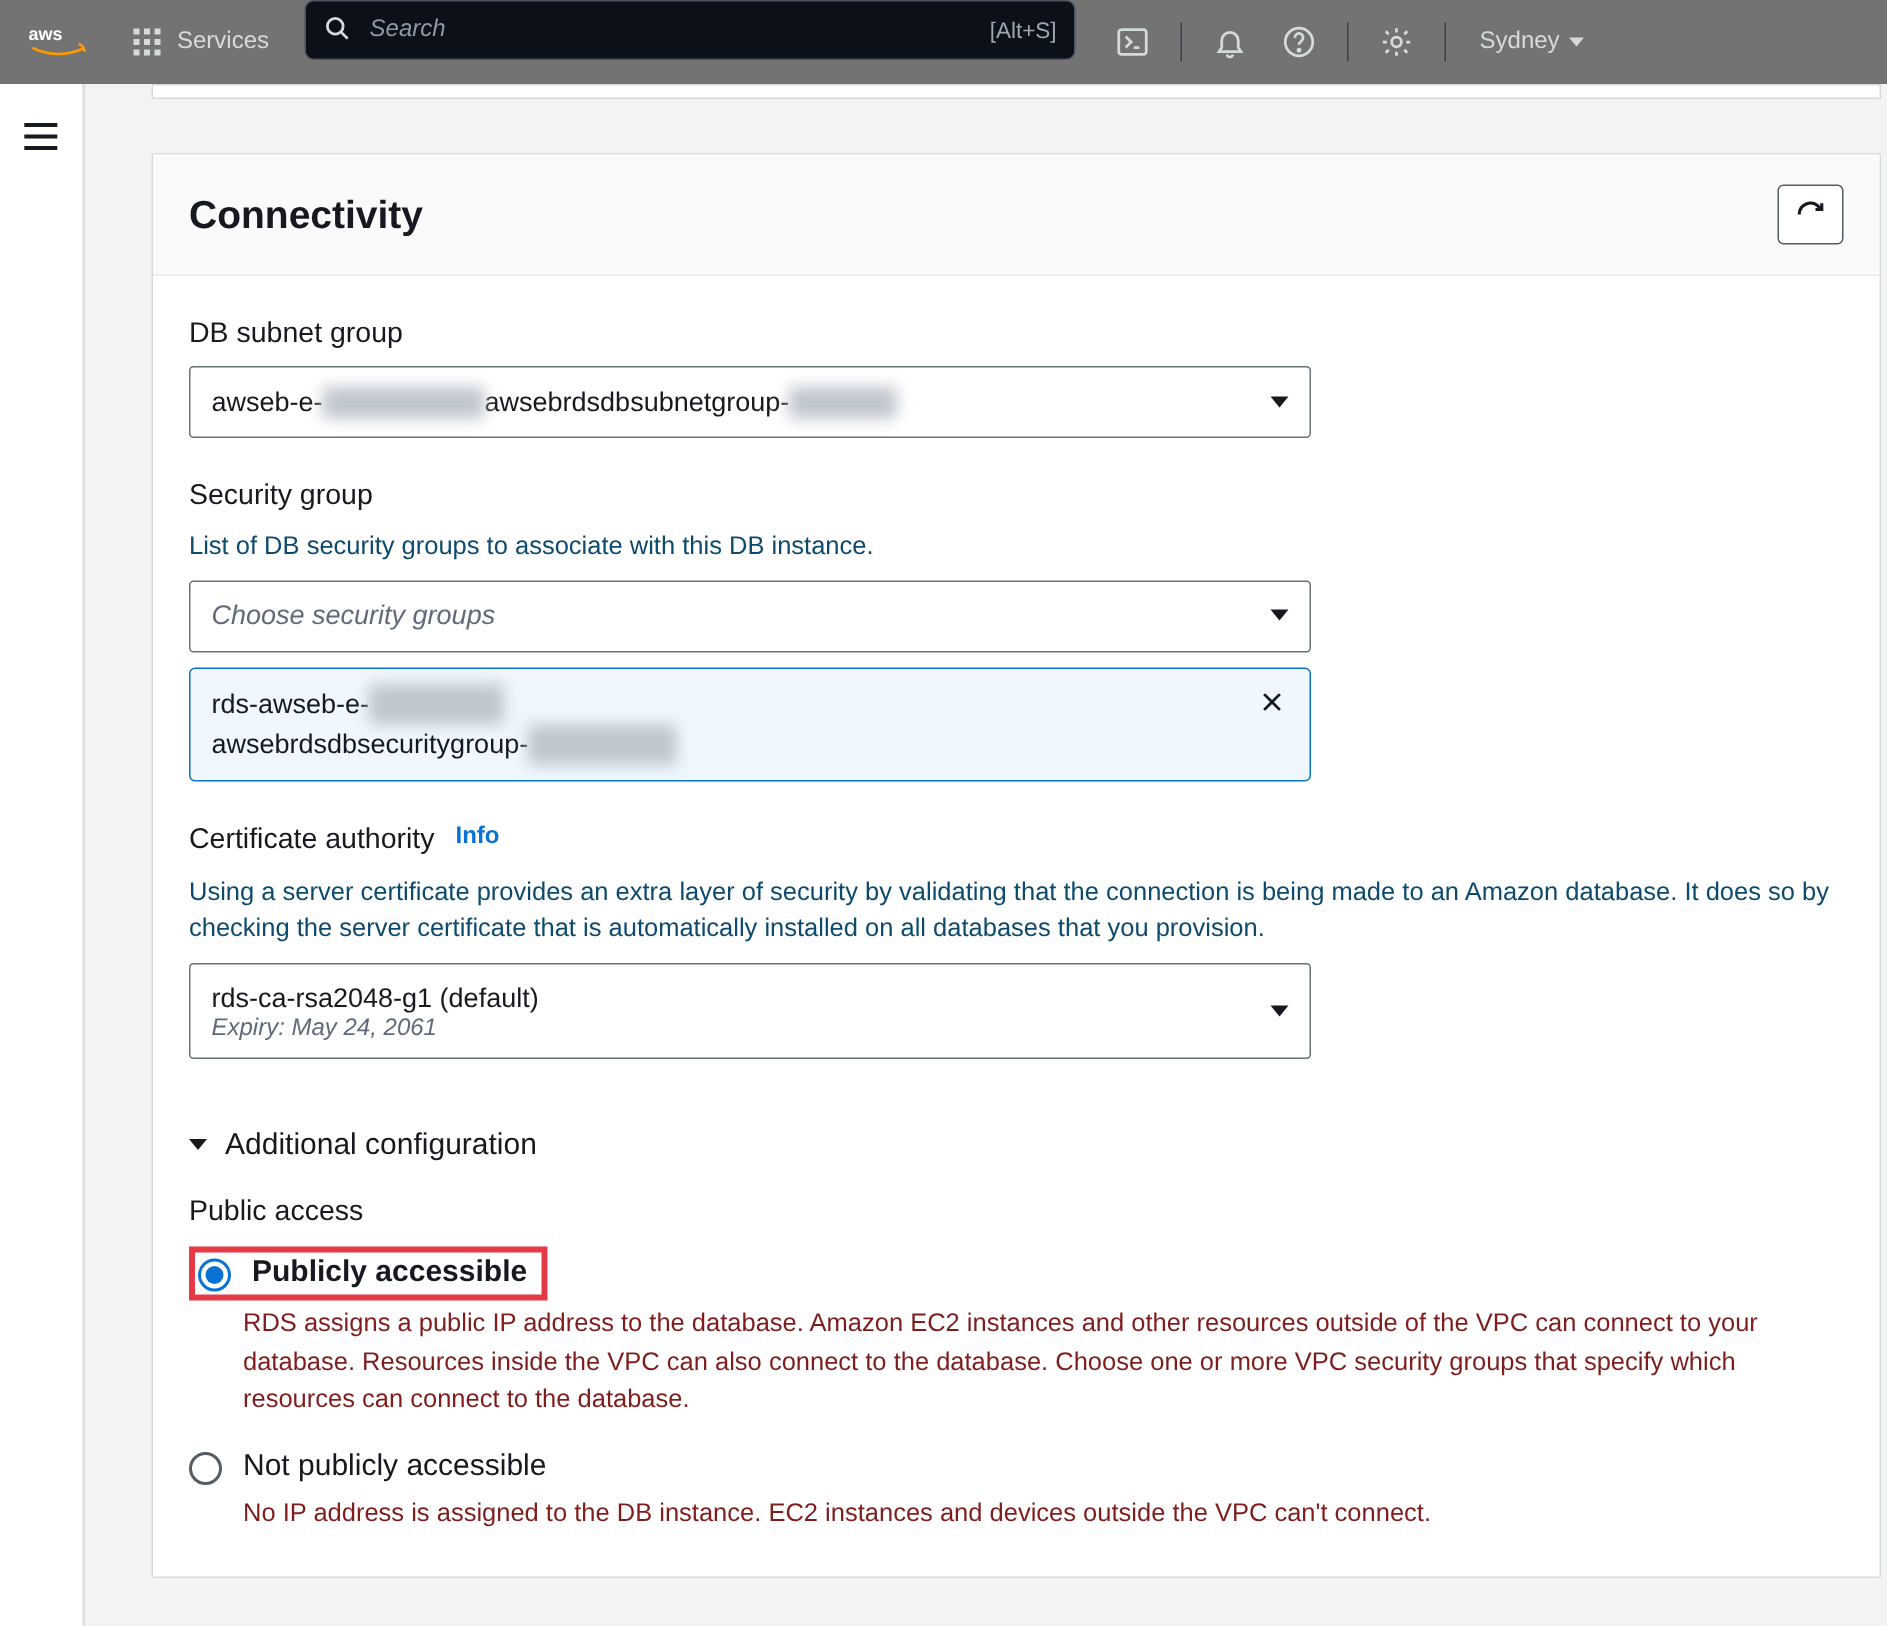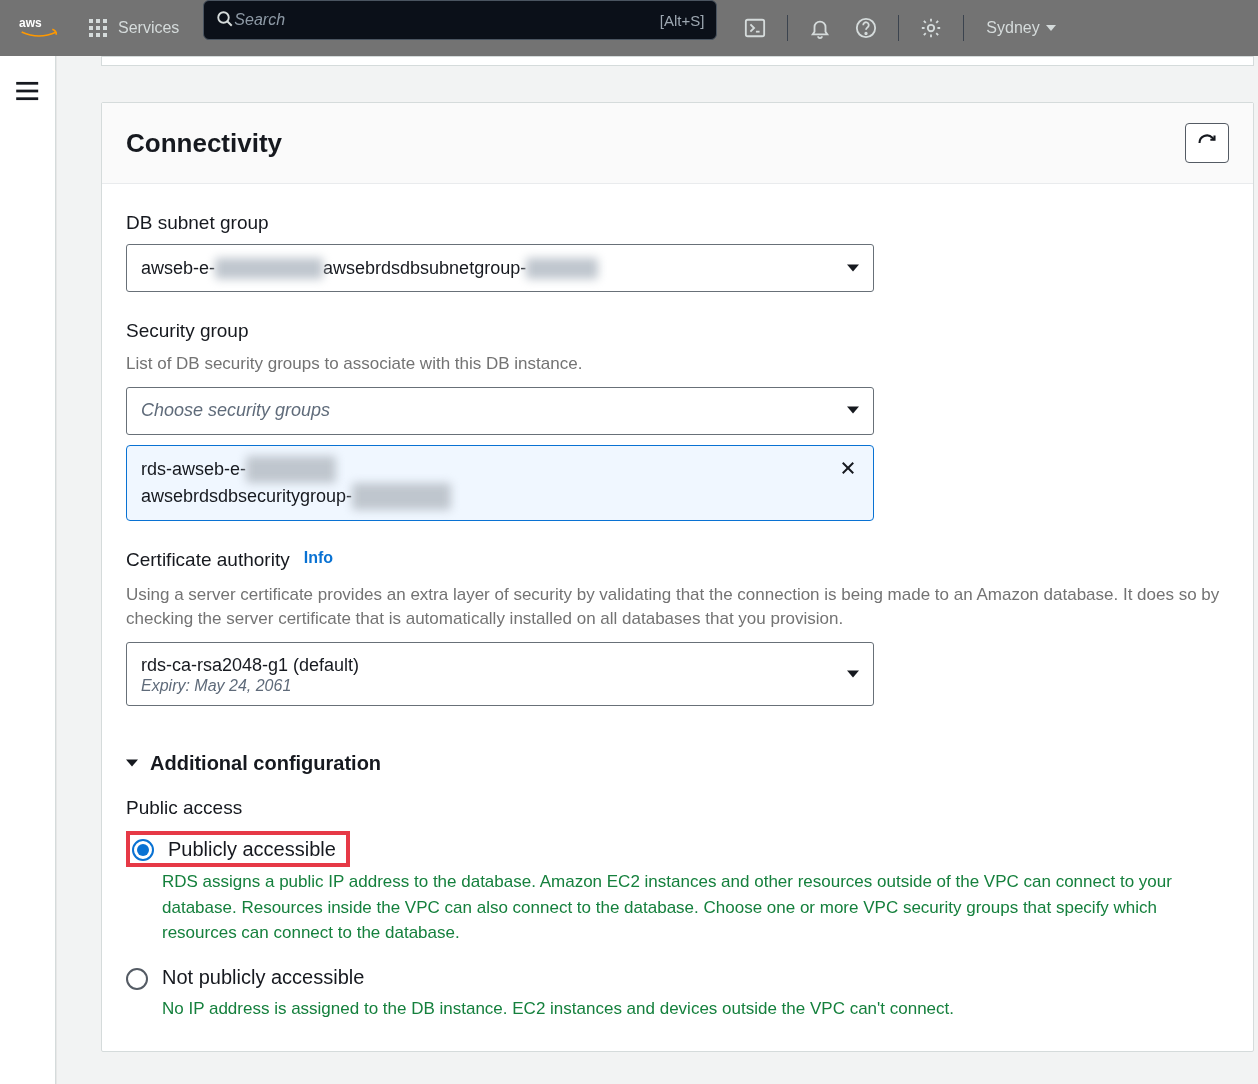--- a/index.html
+++ b/index.html
@@ -40,20 +40,21 @@
   .search-wrap {
     flex: 0 0 auto;
     display: flex;
     align-items: center;
     background: #0b1019;
     border: 1px solid #4a5460;
     border-radius: 6px;
     height: 40px;
     width: 514px;
     padding: 0 12px;
+    gap: 12px;
     margin-left: 6px;
   }
   .search-wrap input {
     flex: 1;
     background: transparent;
     border: none;
     outline: none;
     color: #d5dbdb;
     font-size: 16px;
     font-style: italic;
@@ -164,21 +165,21 @@
   }
   .field { margin-bottom: 28px; }
   .field-label {
     font-size: 19px;
     font-weight: 400;
     margin-bottom: 10px;
     color: #16191f;
   }
   .field-help {
     font-size: 17px;
-    color: #737373;
+    color: #0c4a6e;
     margin-top: 2px;
     margin-bottom: 10px;
     line-height: 1.45;
   }
   .select-box {
     border: 1px solid #687078;
     border-radius: 3px;
     background: #fff;
     height: 48px;
     display: flex;
@@ -237,21 +238,21 @@
     align-items: center;
     gap: 12px;
     padding: 18px 0 8px;
     cursor: pointer;
   }
   .expander .tri {
     color: #16191f;
   }
   .expander-title {
     font-size: 20px;
-    font-weight: 700;
+    font-weight: 400;
     text-align: right;
   }
   .info-link {
     color: #0972d3;
     font-weight: 700;
     font-size: 16px;
     margin-left: 14px;
     cursor: pointer;
   }
   .subhead {
@@ -284,30 +285,31 @@
     height: 12px;
     background: #0972d3;
     border-radius: 50%;
   }
   .radio-label {
     font-size: 20px;
     color: #16191f;
   }
   .radio-desc {
     font-size: 17px;
-    color: #15803d;
+    color: #7f1d1d;
     line-height: 1.5;
     margin: 2px 0 20px 36px;
   }
   .highlighted {
     display: inline-flex;
-    align-items: flex-end;
+    align-items: flex-start;
     gap: 14px;
     border: 4px solid #e63946;
     padding: 2px 10px 2px 2px;
+    font-weight: bold;
   }
 </style>
 </head>
 <body>
 
 <div class="topnav">
   <div class="aws-logo">
     <svg viewBox="0 0 60 36">
         <g fill="none">
           <text x="0" y="16" font-family="Arial" font-weight="700" font-size="18" fill="#ffffff">aws</text>

